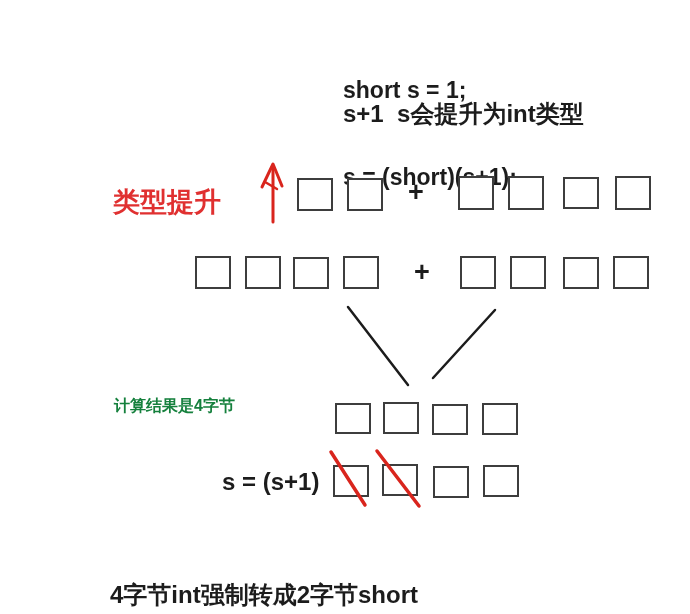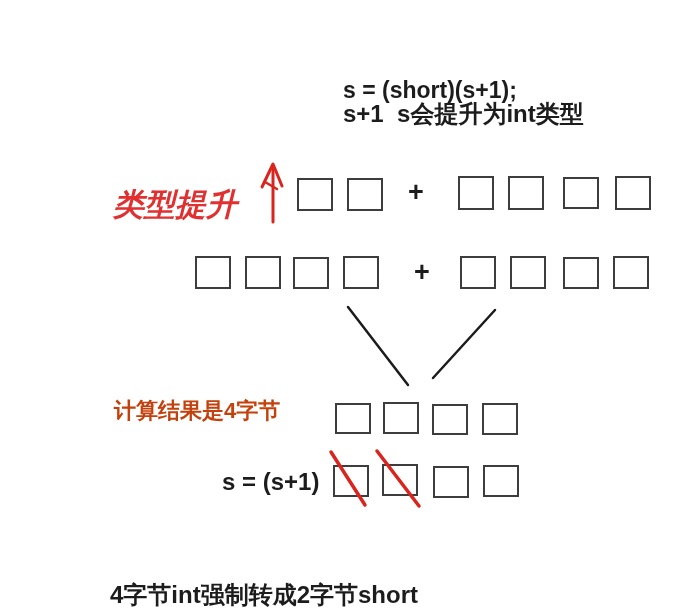--- a/index.html
+++ b/index.html
@@ -4,35 +4,36 @@
 <style>
   html,body{margin:0;padding:0;}
   body{
     width:690px;height:614px;position:relative;background:#ffffff;
     font-family:"Liberation Sans","DejaVu Sans",sans-serif;
     color:#1f1f1f;overflow:hidden;
   }
   .abs{position:absolute;white-space:pre;}
   .code{font-size:23px;font-weight:600;line-height:29px;letter-spacing:0px;color:#1c1c1c;}
   .note{font-size:24px;font-weight:600;color:#1c1c1c;}
-  .red-label{font-size:31px;font-weight:600;color:#e03030;font-style:italic;}
-  .black-label{font-size:22px;font-weight:600;color:#c2410c;}
+  .red-label{font-size:27px;font-weight:600;color:#e03030;}
+  .black-label{font-size:16px;font-weight:600;color:#15803d;}
   .assign-label{font-size:24px;font-weight:600;color:#1c1c1c;text-align:center;}
   .caption{font-size:24px;font-weight:600;color:#1c1c1c;line-height:33px;}
   .plus{font-size:27px;font-weight:700;color:#1c1c1c;}
   .box{
     position:absolute;width:36px;height:32px;
     border:2px solid #3d3d3d;background:#ffffff;box-sizing:border-box;
   }
   svg.overlay{position:absolute;left:0;top:0;width:690px;height:614px;pointer-events:none;}
 </style>
 </head>
 <body>
 
 <div class="abs code" style="left:343px;top:18px;">
+  <div>short s = 1;</div>
   <div>s = (short)(s+1);</div>
 </div>
 
 <div class="abs note" style="left:343px;top:98px;">s+1  s会提升为int类型</div>
 
 <div class="abs red-label" style="left:113px;top:184px;">类型提升</div>
 
 <div>
   <div class="box" style="left:297px;top:178px;height:33px;"></div>
   <div class="box" style="left:347px;top:178px;height:33px;"></div>

